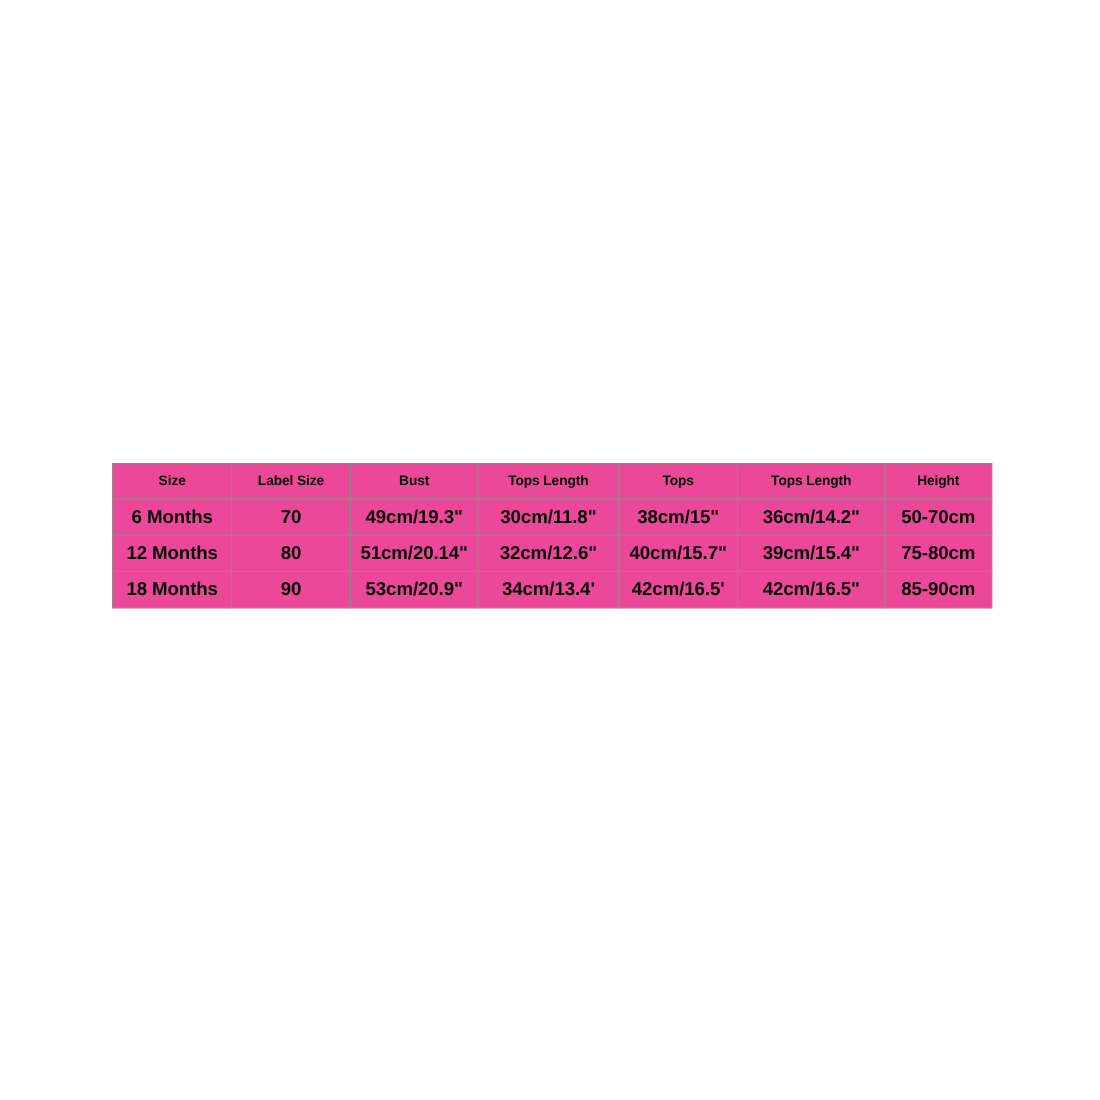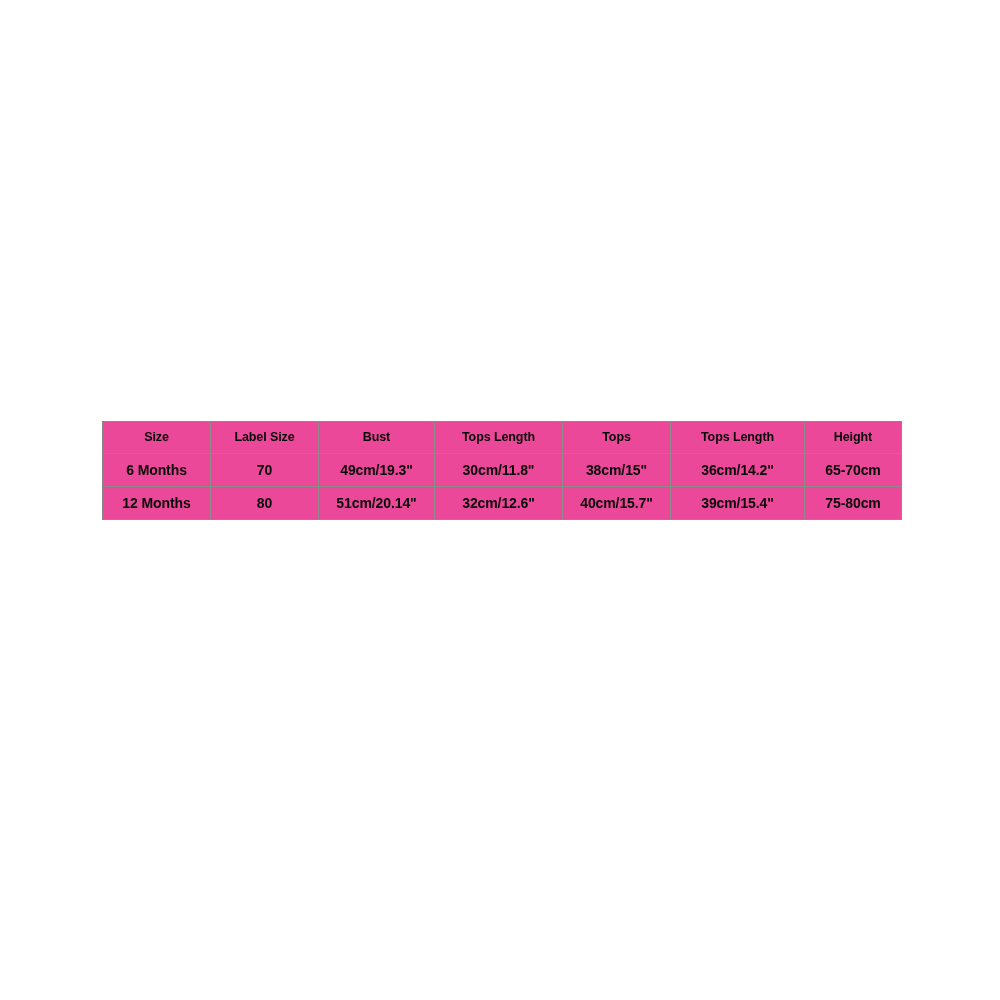--- a/index.html
+++ b/index.html
@@ -32,21 +32,21 @@
 
   table.size-chart th,
   table.size-chart td {
     border: 1px solid #8a8a8a;
     text-align: center;
     vertical-align: middle;
     height: 32px;
     padding: 0 2px;
     font-weight: bold;
     color: #080808;
-    font-size: 14px;
+    font-size: 17px;
     letter-spacing: -0.1px;
     white-space: nowrap;
     line-height: 1.05;
     font-family: "Liberation Sans", sans-serif;
   }
 
   table.size-chart thead th {
     font-size: 12.5px;
     height: 31px;
   }
@@ -86,26 +86,35 @@
       </tr>
     </thead>
     <tbody>
       <tr>
         <td>6 Months</td>
         <td>70</td>
         <td>49cm/19.3"</td>
         <td>30cm/11.8"</td>
         <td>38cm/15"</td>
         <td>36cm/14.2"</td>
-        <td>65-70cm</td>
+        <td>50-70cm</td>
       </tr>
       <tr>
         <td>12 Months</td>
         <td>80</td>
         <td>51cm/20.14"</td>
         <td>32cm/12.6"</td>
         <td>40cm/15.7"</td>
         <td>39cm/15.4"</td>
         <td>75-80cm</td>
       </tr>
+      <tr>
+        <td>18 Months</td>
+        <td>90</td>
+        <td>53cm/20.9"</td>
+        <td>34cm/13.4'</td>
+        <td>42cm/16.5'</td>
+        <td>42cm/16.5"</td>
+        <td>85-90cm</td>
+      </tr>
     </tbody>
   </table>
 </div>
 
 </body></html>

